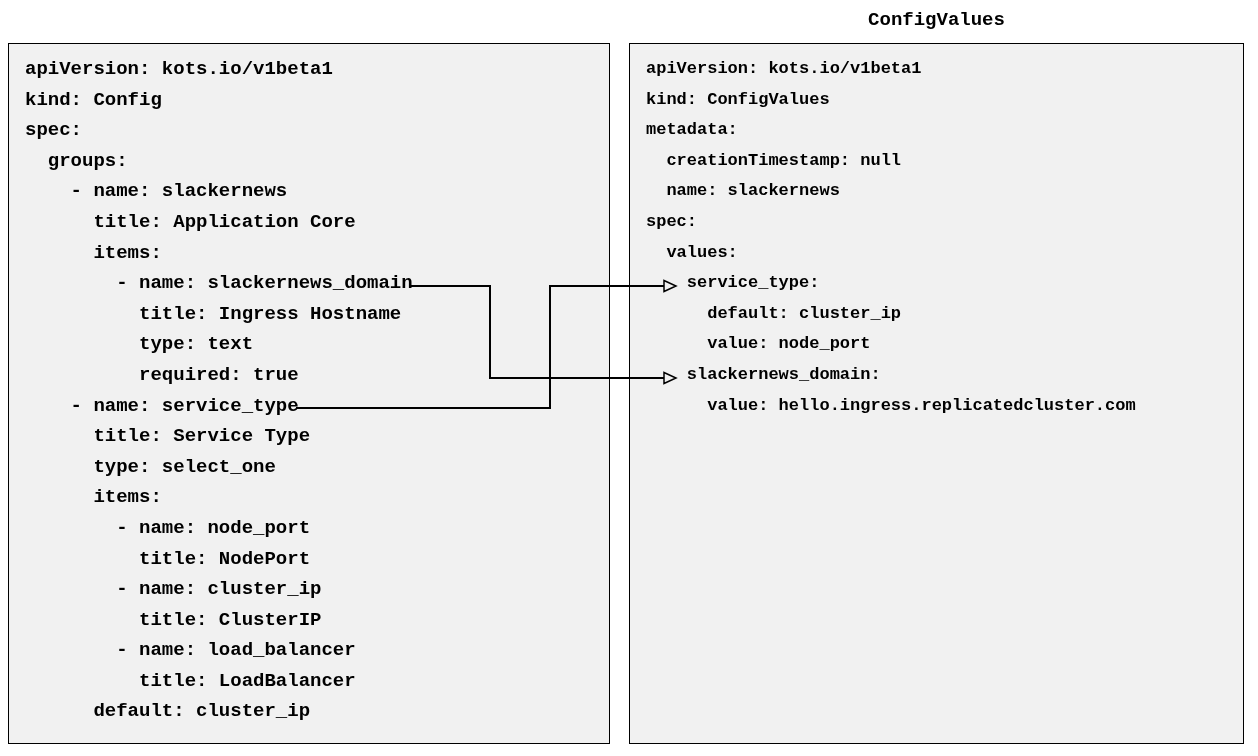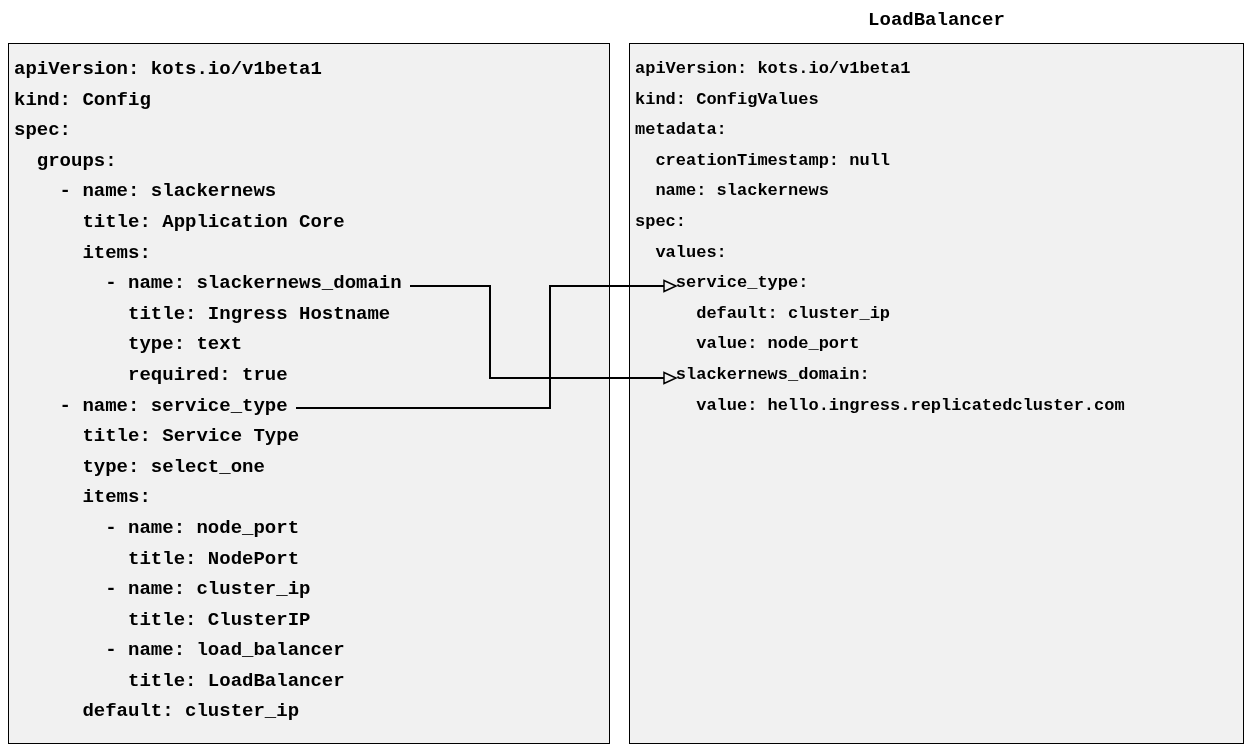--- a/index.html
+++ b/index.html
@@ -34,21 +34,21 @@
     top: 43px;
     height: 701px;
     background: #f1f1f1;
     border: 1.5px solid #000000;
     box-sizing: border-box;
   }
   .panel.left  { left: 8px;   width: 602px; }
   .panel.right { left: 629px; width: 615px; }
   .panel pre {
     margin: 0;
-    padding: 10px 0 0 5px;
+    padding: 10px 0 0 16px;
     font-family: "Liberation Mono", "DejaVu Sans Mono", monospace;
     font-weight: bold;
     color: #000000;
     white-space: pre;
     line-height: 30.6px;
   }
   .panel.left  pre { font-size: 19px; }
   .panel.right pre { font-size: 17px; }
   svg.overlay {
     position: absolute;
@@ -69,21 +69,21 @@
     stroke-width: 1.5;
     stroke-linejoin: miter;
   }
 </style>
 </head>
 <body>
 
 <div class="stage">
 
 
-  <div class="panel-title right">LoadBalancer</div>
+  <div class="panel-title right">ConfigValues</div>
 
   <div class="panel left">
     <pre>apiVersion: kots.io/v1beta1
 kind: Config
 spec:
   groups:
     - name: slackernews
       title: Application Core
       items:
         - name: slackernews_domain

